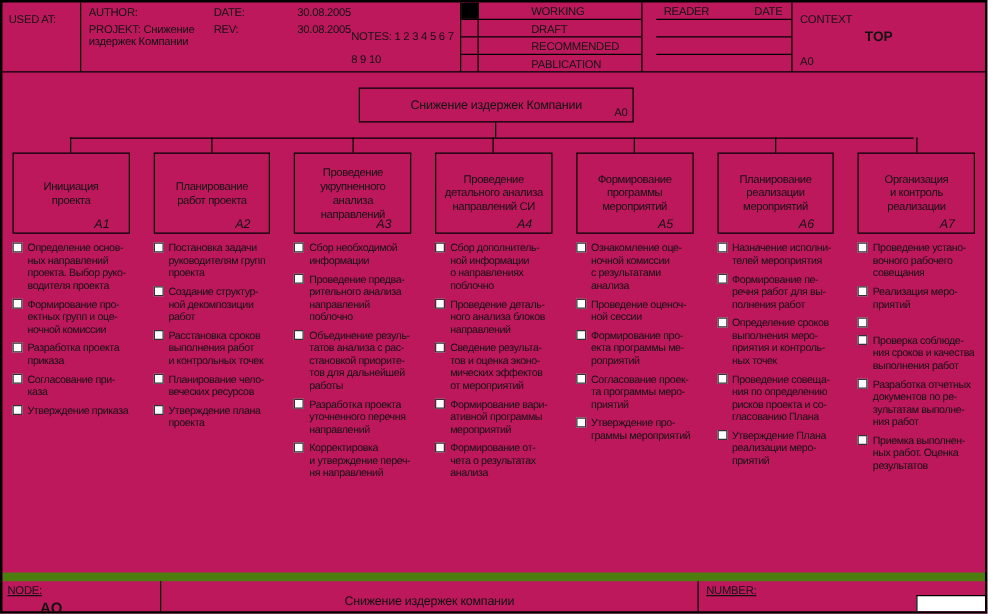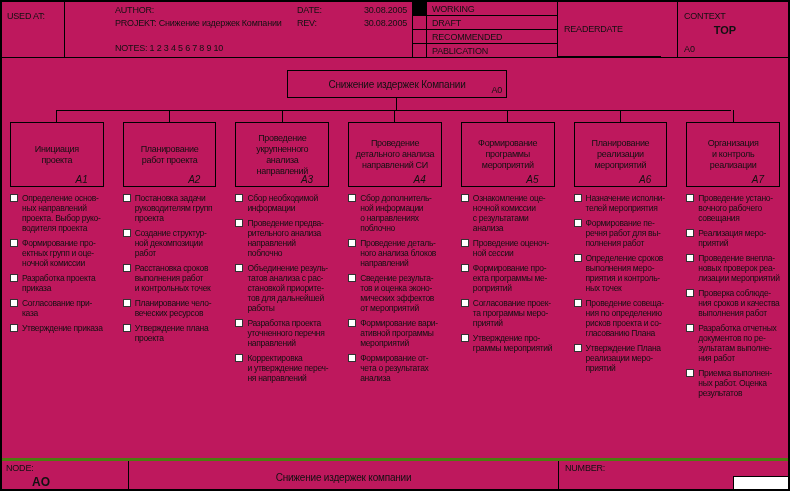--- a/index.html
+++ b/index.html
@@ -4,33 +4,33 @@
 <style>
   * { margin:0; padding:0; box-sizing:border-box; }
   html,body { background:#fff; }
   body { font-family:"Liberation Sans","DejaVu Sans",sans-serif; color:#111; }
   .page { position:relative; width:790px; height:491px; border:2px solid #000; background:#be185d; overflow:hidden; }
 
   
   .hdr { position:absolute; left:0; top:0; width:786px; height:56px; border-bottom:1px solid #000; display:flex; }
   .lbl { font-size:9px; letter-spacing:-0.2px; color:#111; }
   .cell-usedat { width:63px; border-right:1px solid #000; padding:3px 5px; }
-  .cell-author { width:303px; padding:3px 5px 2px 6px; display:flex; flex-direction:column;margin-left:44px; }
+  .cell-author { width:303px; padding:3px 5px 2px 6px; display:flex; flex-direction:row; }
   .author-top { display:flex; }
   .author-left { flex:1; }
   .author-left div { margin-bottom:3px; }
   .author-right { width:110px; text-align:left; }
   .author-right div { margin-bottom:3px; display:flex; justify-content:space-between; }
   .cell-status { width:145px; border-left:1px solid #000; display:flex; flex-direction:column; }
-  .status-row { flex:1; display:flex; border-bottom:1px solid #000; }
+  .status-row { flex:1; display:flex; border-bottom:1px solid #000;gap:37px; }
   .status-row:last-child { border-bottom:none; }
   .status-box { width:14px; border-right:1px solid #000; }
   .status-box.filled { background:#000; }
   .status-label { flex:1; padding-left:5px; display:flex; align-items:center; }
-  .cell-reader { width:120px; border-left:1px solid #000; display:flex; flex-direction:row; }
+  .cell-reader { width:120px; border-left:1px solid #000; display:flex; flex-direction:column;padding-left:11px; }
   .reader-row { flex:1; border-bottom:1px solid #000; display:flex; align-items:center; justify-content:space-between; padding:0 7px 0 6px; }
   .reader-row.empty:last-child { border-bottom:none; }
   .cell-context { flex:1; border-left:1px solid #000; position:relative; padding:3px 6px; }
   .context-top { position:absolute; left:0; right:16px; top:22px; text-align:center; font-weight:bold; font-size:11px; }
   .context-node { position:absolute; left:6px; bottom:3px; font-size:9px; }
 
   
   .main { position:absolute; left:0; top:57px; width:786px; height:399px; }
   .rootbox { position:absolute; left:285px; top:11px; width:220px; height:28px; border:1px solid #000; display:flex; align-items:center; justify-content:center; font-size:10px; letter-spacing:-0.2px; }
   .rootbox .code { position:absolute; right:4px; bottom:2px; font-size:9px; }
@@ -41,21 +41,21 @@
   .stub { width:1px; height:12px; background:#000; margin:0 auto; }
   .abox { position:relative; height:65px; border:1px solid #000; display:flex; align-items:center; justify-content:center; }
   .abox-title { white-space:pre; text-align:center; font-size:9px; line-height:11px; letter-spacing:-0.3px; }
   .abox-code { position:absolute; right:15px; bottom:1px; font-size:10px;font-style:italic; }
   .alist { margin-top:6px; display:flex; flex-direction:column; gap:5px; }
   .item { display:flex; align-items:flex-start; gap:4px; }
   .cb { flex:0 0 auto; width:8px; height:8px; border:1px solid #333; margin-top:1px; background:#fff; }
   .itext { white-space:pre; font-size:8.5px; line-height:10px; letter-spacing:-0.3px; }
 
   
-  .ftr { position:absolute; left:0; bottom:0; width:786px; height:31px; border-top:3px solid #4d7c0f; display:flex; }
+  .ftr { position:absolute; left:0; bottom:0; width:786px; height:31px; border-top:7px solid #4d7c0f; display:flex;text-decoration:underline; }
   .cell-node { width:127px; border-right:1px solid #000; padding:2px 4px; }
   .node-value { font-weight:bold; font-size:12px; margin:2px 0 0 26px; }
   .cell-title { width:430px; border-right:1px solid #000; position:relative; padding:2px 4px; }
   .title-value { position:absolute; left:0; right:0; top:11px; text-align:center; font-size:10px; letter-spacing:-0.2px; }
   .cell-number { flex:1; position:relative; padding:2px 6px; }
   .corner-box { position:absolute; right:0; bottom:0; width:55px; height:13px; border-top:1px solid #000; border-left:1px solid #000; background:#fff; }
 </style>
 </head>
 <body>
 
@@ -387,23 +387,20 @@
 вочного рабочего
 совещания</span>
             </div>
             <div class="item">
               <span class="cb"></span>
               <span class="itext">Реализация меро-
 приятий</span>
             </div>
             <div class="item">
               <span class="cb"></span>
-              <span class="itext">Проведение внепла-
-новых проверок реа-
-лизации мероприятий</span>
             </div>
             <div class="item">
               <span class="cb"></span>
               <span class="itext">Проверка соблюде-
 ния сроков и качества
 выполнения работ</span>
             </div>
             <div class="item">
               <span class="cb"></span>
               <span class="itext">Разработка отчетных

